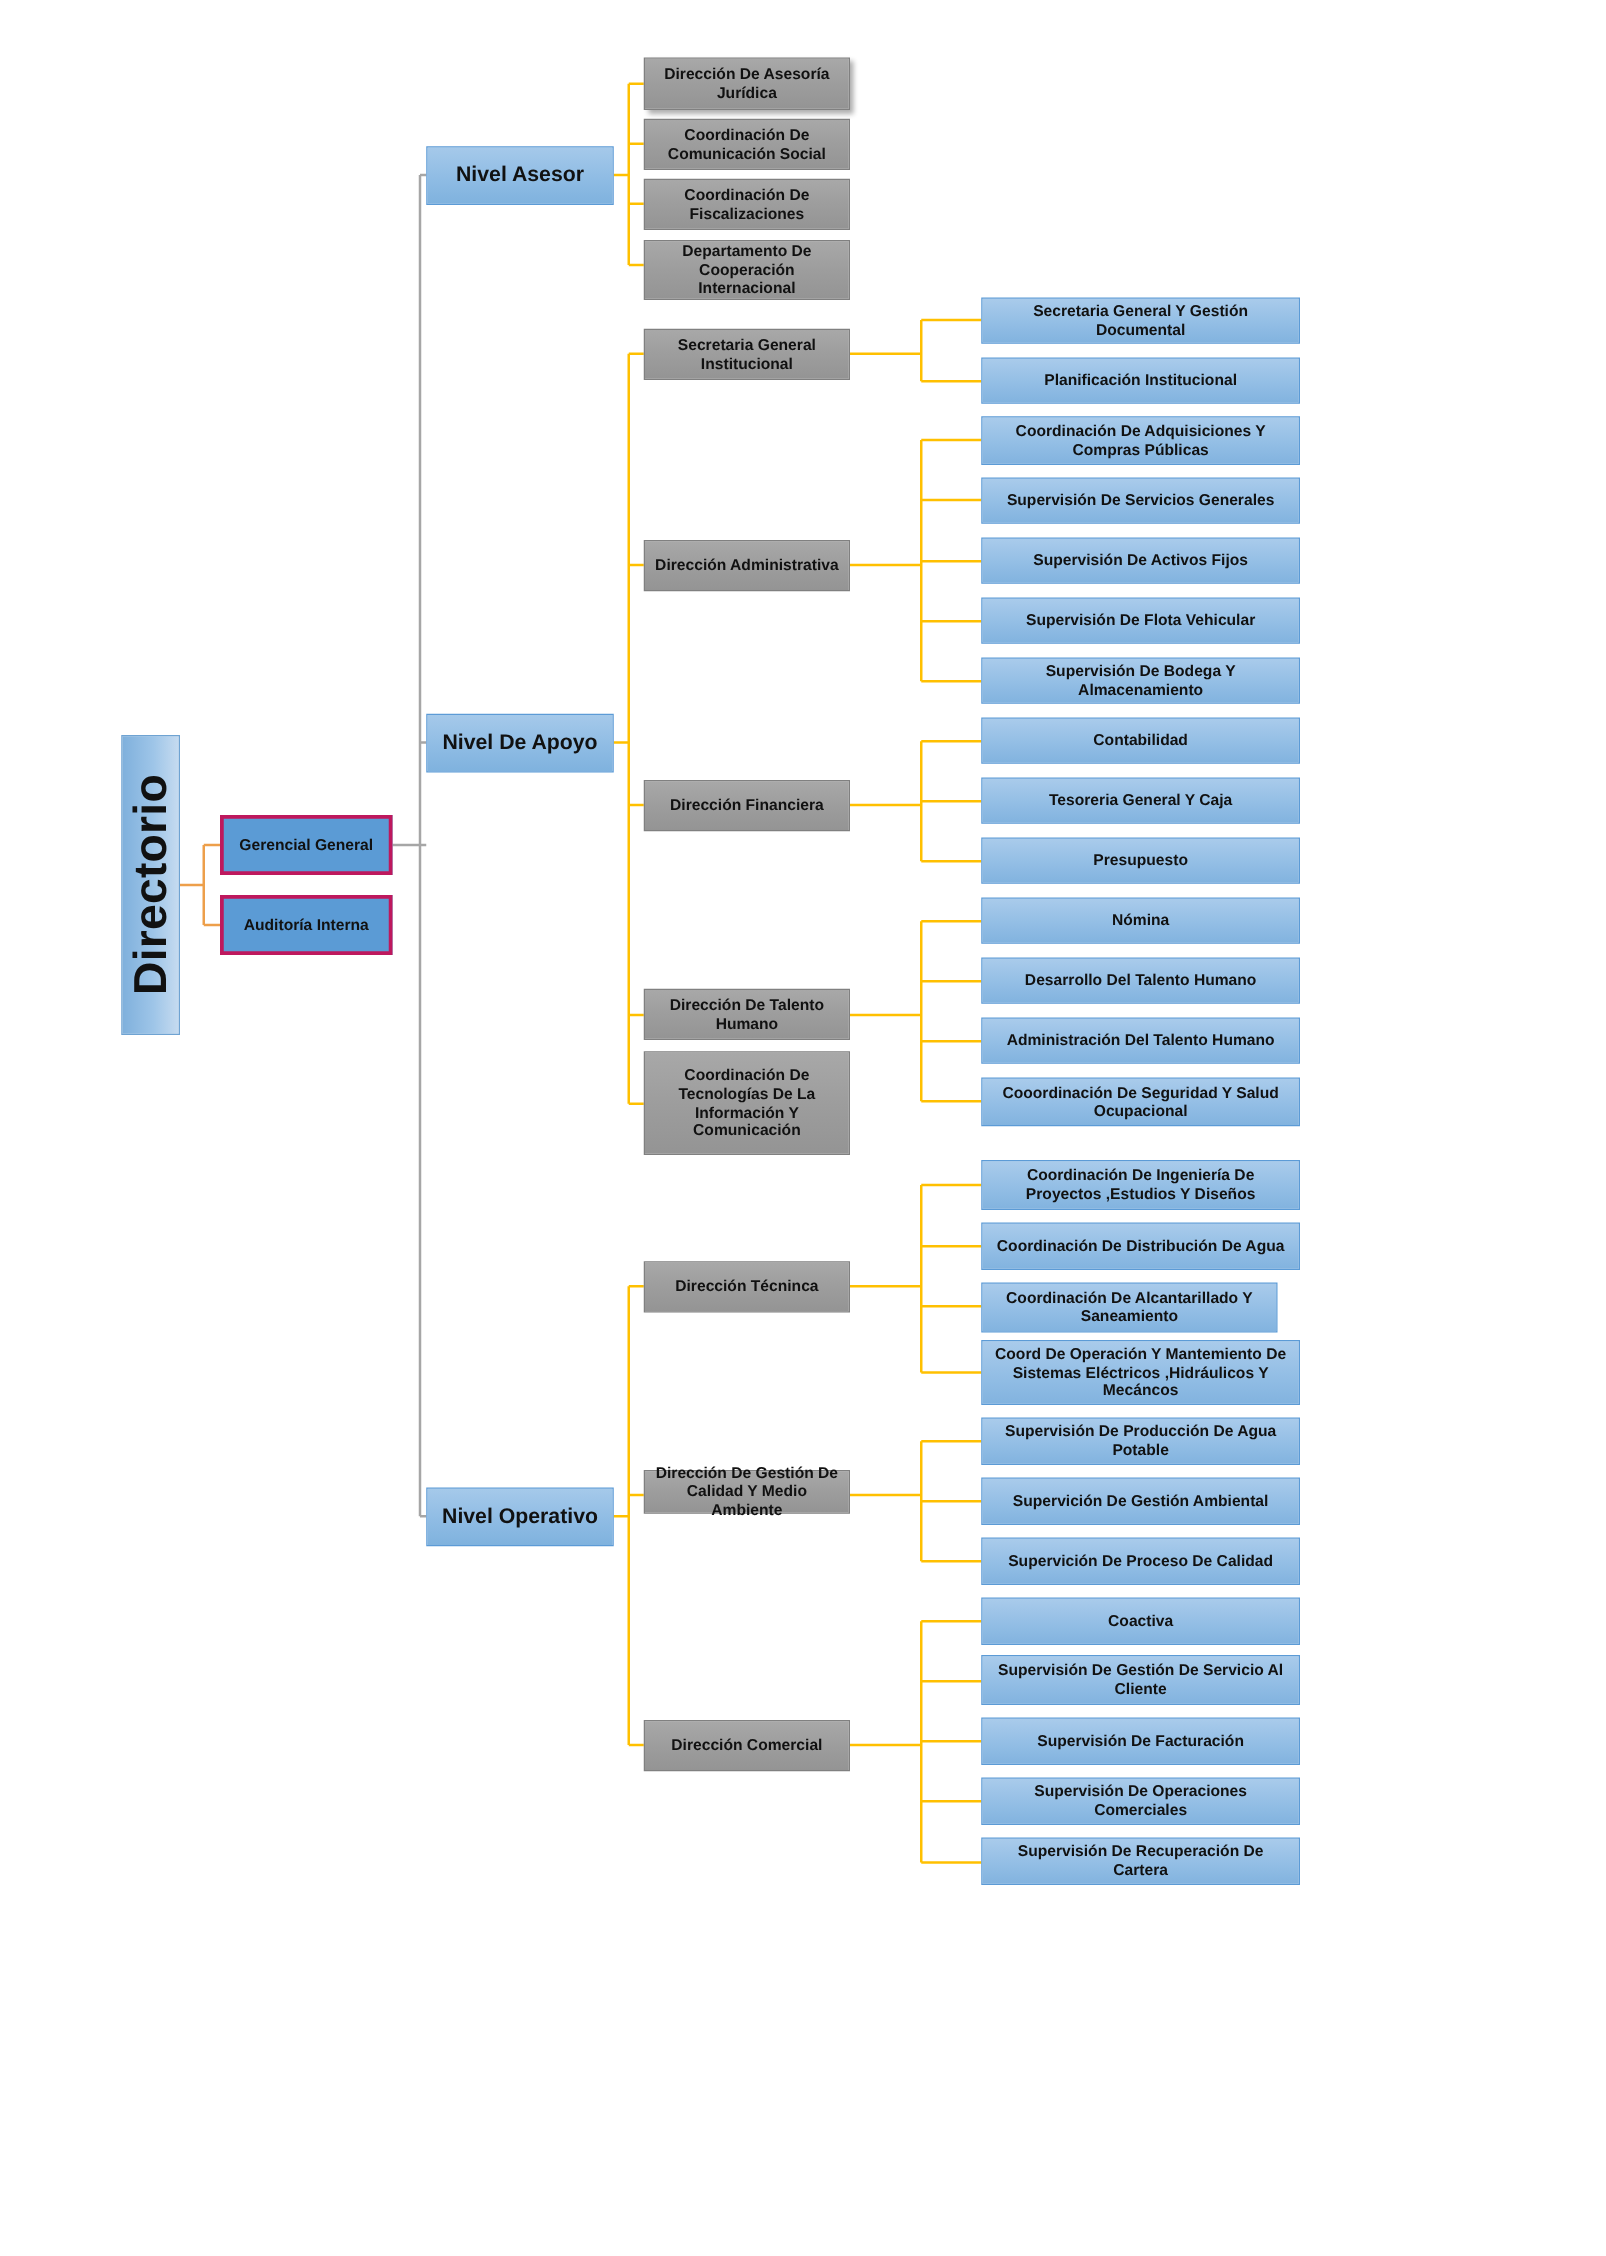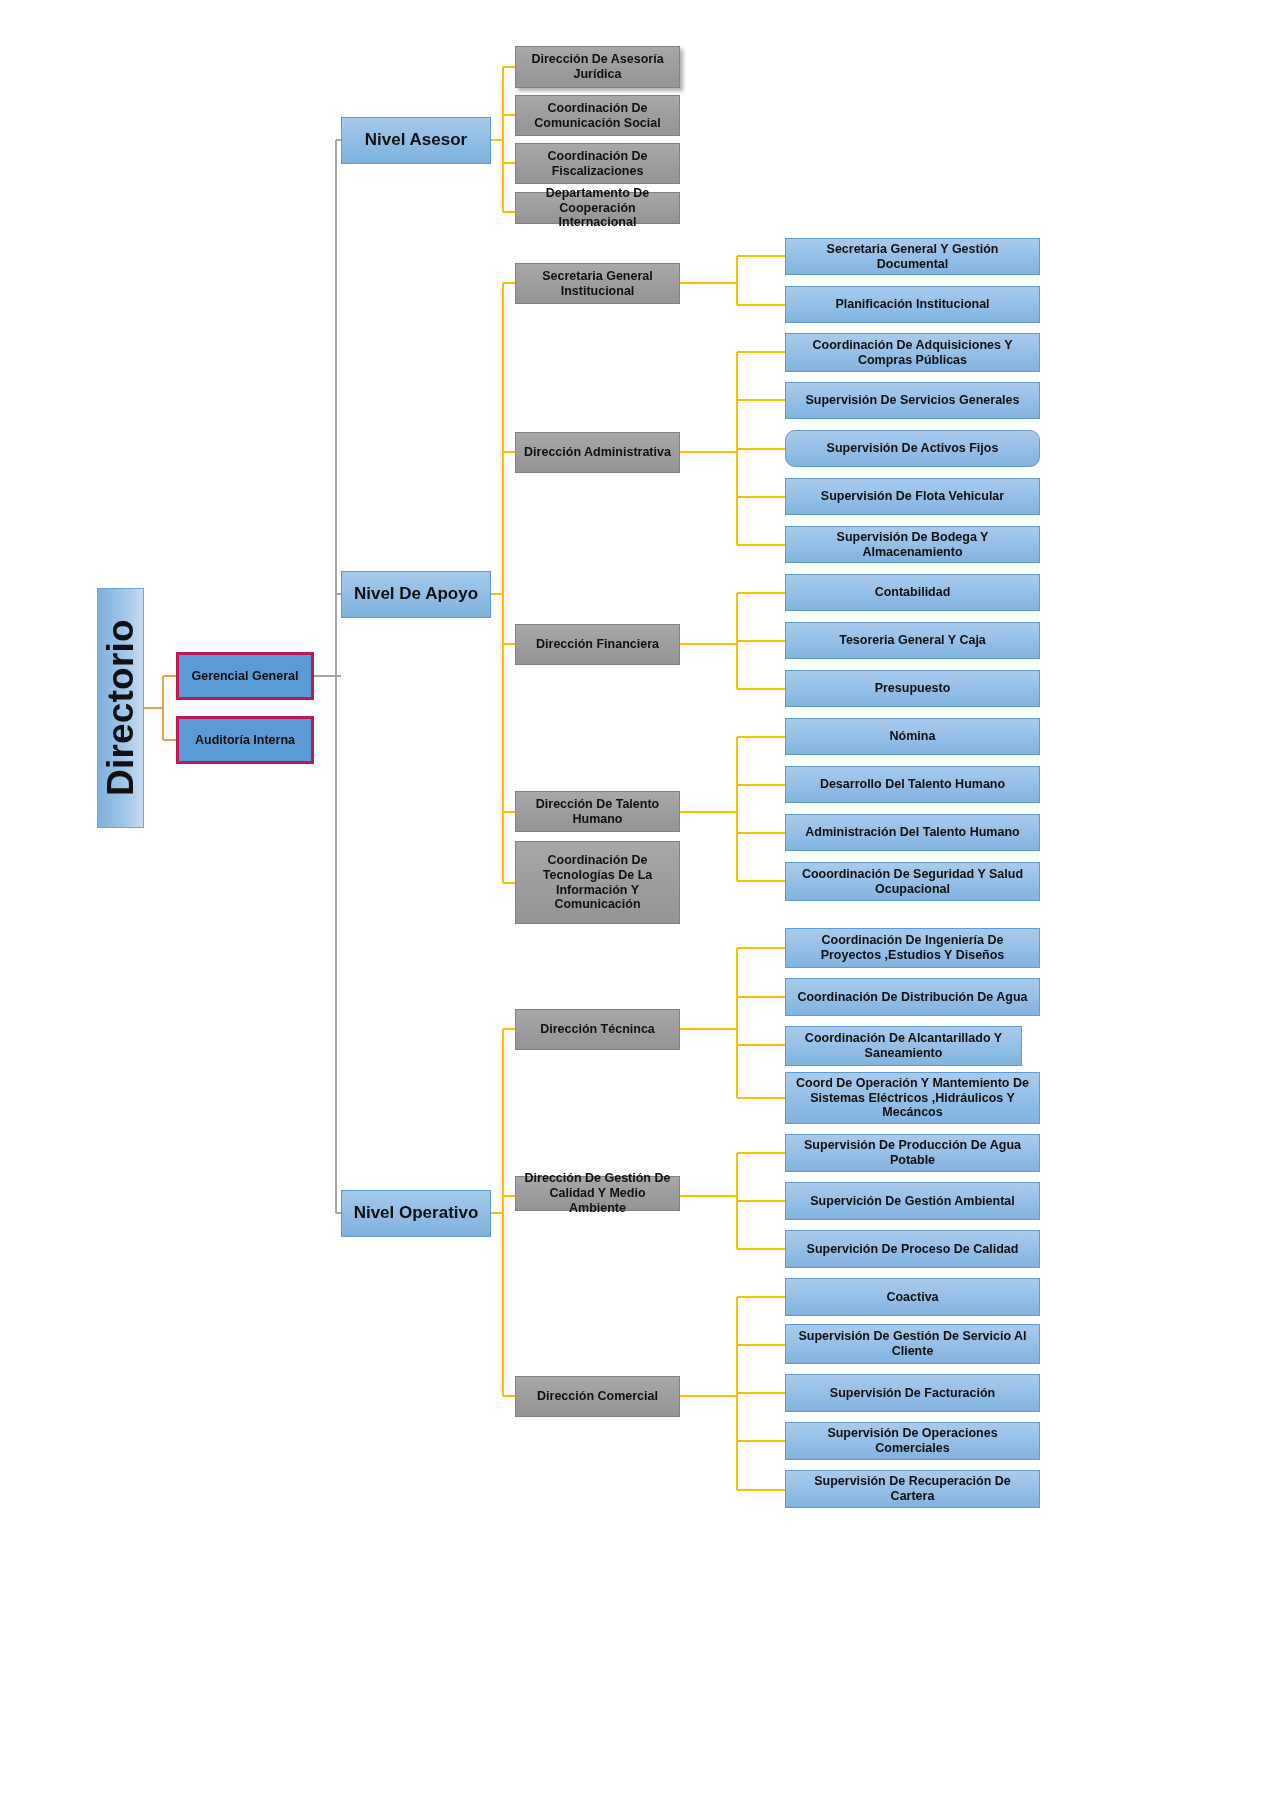--- a/index.html
+++ b/index.html
@@ -202,21 +202,21 @@
 
   <div class="node gray shadowed" style="left:515px;top:46px;width:165px;height:42px;">
     <span>Dirección De Asesoría Jurídica</span>
   </div>
   <div class="node gray" style="left:515px;top:95px;width:165px;height:41px;">
     <span>Coordinación  De Comunicación Social</span>
   </div>
   <div class="node gray" style="left:515px;top:143px;width:165px;height:41px;">
     <span>Coordinación De Fiscalizaciones</span>
   </div>
-  <div class="node gray" style="left:515px;top:192px;width:165px;height:32px;">
+  <div class="node gray" style="left:515px;top:192px;width:165px;height:48px;">
     <span>Departamento De Cooperación Internacional</span>
   </div>
 
   <div class="node gray" style="left:515px;top:263px;width:165px;height:41px;">
     <span>Secretaria General Institucional</span>
   </div>
   <div class="node gray" style="left:515px;top:432px;width:165px;height:41px;">
     <span>Dirección Administrativa</span>
   </div>
   <div class="node gray" style="left:515px;top:624px;width:165px;height:41px;">
@@ -235,21 +235,21 @@
   <div class="node leaf" style="left:785px;top:286px;width:255px;height:37px;">
     <span>Planificación Institucional</span>
   </div>
 
   <div class="node leaf" style="left:785px;top:333px;width:255px;height:39px;">
     <span>Coordinación  De Adquisiciones Y Compras Públicas</span>
   </div>
   <div class="node leaf" style="left:785px;top:382px;width:255px;height:37px;">
     <span>Supervisión De Servicios  Generales</span>
   </div>
-  <div class="node leaf" style="left:785px;top:430px;width:255px;height:37px;border-radius:10px;">
+  <div class="node leaf" style="left:785px;top:430px;width:255px;height:37px;">
     <span>Supervisión De Activos Fijos</span>
   </div>
   <div class="node leaf" style="left:785px;top:478px;width:255px;height:37px;">
     <span>Supervisión De Flota Vehicular</span>
   </div>
   <div class="node leaf" style="left:785px;top:526px;width:255px;height:37px;">
     <span>Supervisión De Bodega Y Almacenamiento</span>
   </div>
 
   <div class="node leaf" style="left:785px;top:574px;width:255px;height:37px;">

